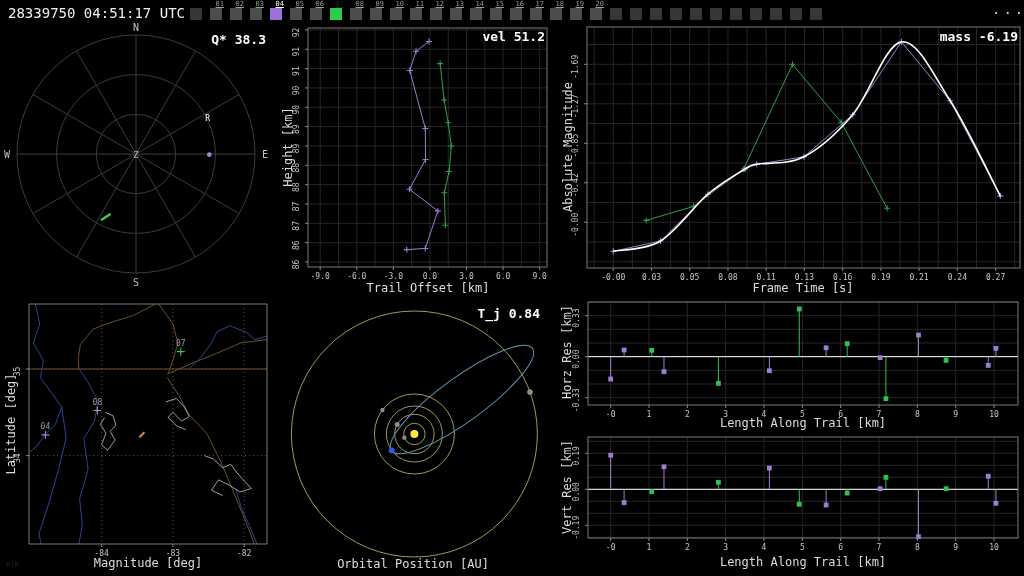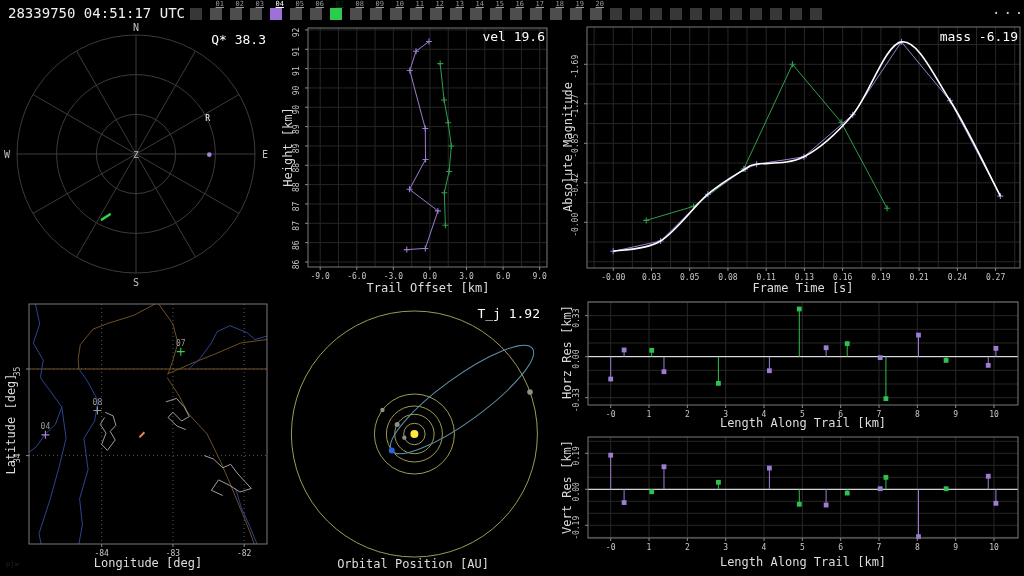--- a/index.html
+++ b/index.html
@@ -6,21 +6,21 @@
   #root{position:relative;width:1024px;height:576px;background:#000;overflow:hidden;
         font-family:"DejaVu Sans Mono","Liberation Mono",monospace;color:#e8e8e8;}
   svg{position:absolute;overflow:visible;}
   text{font-family:"DejaVu Sans Mono","Liberation Mono",monospace;}
   .tick{font-size:8px;fill:#c8c8c8;}
   .compass{font-size:10px;fill:#c0c0c0;}
   .centerlbl{font-size:9px;fill:#b8b8b8;}
   .radiant{font-size:8px;fill:#ffffff;}
   .maplabel{font-size:8px;fill:#9a9a9a;}
   .lbl{position:absolute;font-size:12px;color:#dcdcdc;white-space:nowrap;}
-  .title{font-size:13px;color:#ffffff;}
+  .title{font-size:13px;color:#ffffff;font-weight:bold;}
   .ctr{transform:translateX(-50%);}
   .rot{transform:translate(-50%,-50%) rotate(-90deg);}
   #timestamp{position:absolute;left:8px;top:5px;font-size:14px;color:#f0f0f0;}
   #stations{position:absolute;left:190px;top:8px;height:14px;white-space:nowrap;}
   .station{position:relative;display:inline-block;width:12px;height:12px;margin-right:8px;vertical-align:top;}
   .st-label{position:absolute;top:-7px;right:-2px;font-size:7px;line-height:7px;text-decoration:underline;}
   #overflow-dots{position:absolute;left:992px;top:1px;font-size:14px;letter-spacing:3px;color:#cccccc;}
   #watermark{position:absolute;left:6px;top:560px;font-size:7px;color:#222222;}
 </style>
 </head>
@@ -486,32 +486,32 @@
       <line x1="25" y1="18.29643527204503" x2="28" y2="18.29643527204503" stroke="#8a8a8a"></line>
       <text x="19" y="20.79643527204503" text-anchor="middle" class="tick" transform="rotate(-90 19 20.79643527204503)">0.19</text>
       <line x1="25" y1="54.30018761726079" x2="28" y2="54.30018761726079" stroke="#8a8a8a"></line>
       <text x="19" y="56.80018761726079" text-anchor="middle" class="tick" transform="rotate(-90 19 56.80018761726079)">0.00</text>
       <line x1="25" y1="90.30393996247655" x2="28" y2="90.30393996247655" stroke="#8a8a8a"></line>
       <text x="19" y="92.80393996247655" text-anchor="middle" class="tick" transform="rotate(-90 19 92.80393996247655)">-0.19</text>
     </svg>
 
   <div class="lbl title" style="right:758px;top:32px">Q* 38.3</div>
 
-  <div class="lbl title" style="right:479px;top:29px">vel 19.6</div>
+  <div class="lbl title" style="right:479px;top:29px">vel 51.2</div>
   <div class="lbl ctr" style="left:428px;top:281px">Trail Offset [km]</div>
   <div class="lbl rot" style="left:288px;top:147px">Height [km]</div>
 
   <div class="lbl title" style="right:6px;top:29px">mass -6.19</div>
   <div class="lbl ctr" style="left:803px;top:281px">Frame Time [s]</div>
   <div class="lbl rot" style="left:568px;top:147px">Absolute Magnitude</div>
 
-  <div class="lbl ctr" style="left:148px;top:556px">Longitude [deg]</div>
+  <div class="lbl ctr" style="left:148px;top:556px">Magnitude [deg]</div>
   <div class="lbl rot" style="left:11px;top:424px">Latitude [deg]</div>
 
-  <div class="lbl title" style="right:484px;top:306px">T_j 1.92</div>
+  <div class="lbl title" style="right:484px;top:306px">T_j 0.84</div>
   <div class="lbl ctr" style="left:413px;top:557px">Orbital Position [AU]</div>
 
   <div class="lbl ctr" style="left:803px;top:416px">Length Along Trail [km]</div>
   <div class="lbl rot" style="left:567px;top:352px">Horz Res [km]</div>
 
   <div class="lbl ctr" style="left:803px;top:555px">Length Along Trail [km]</div>
   <div class="lbl rot" style="left:567px;top:487px">Vert Res [km]</div>
 
   <div id="watermark">pjw</div>
 </div>

